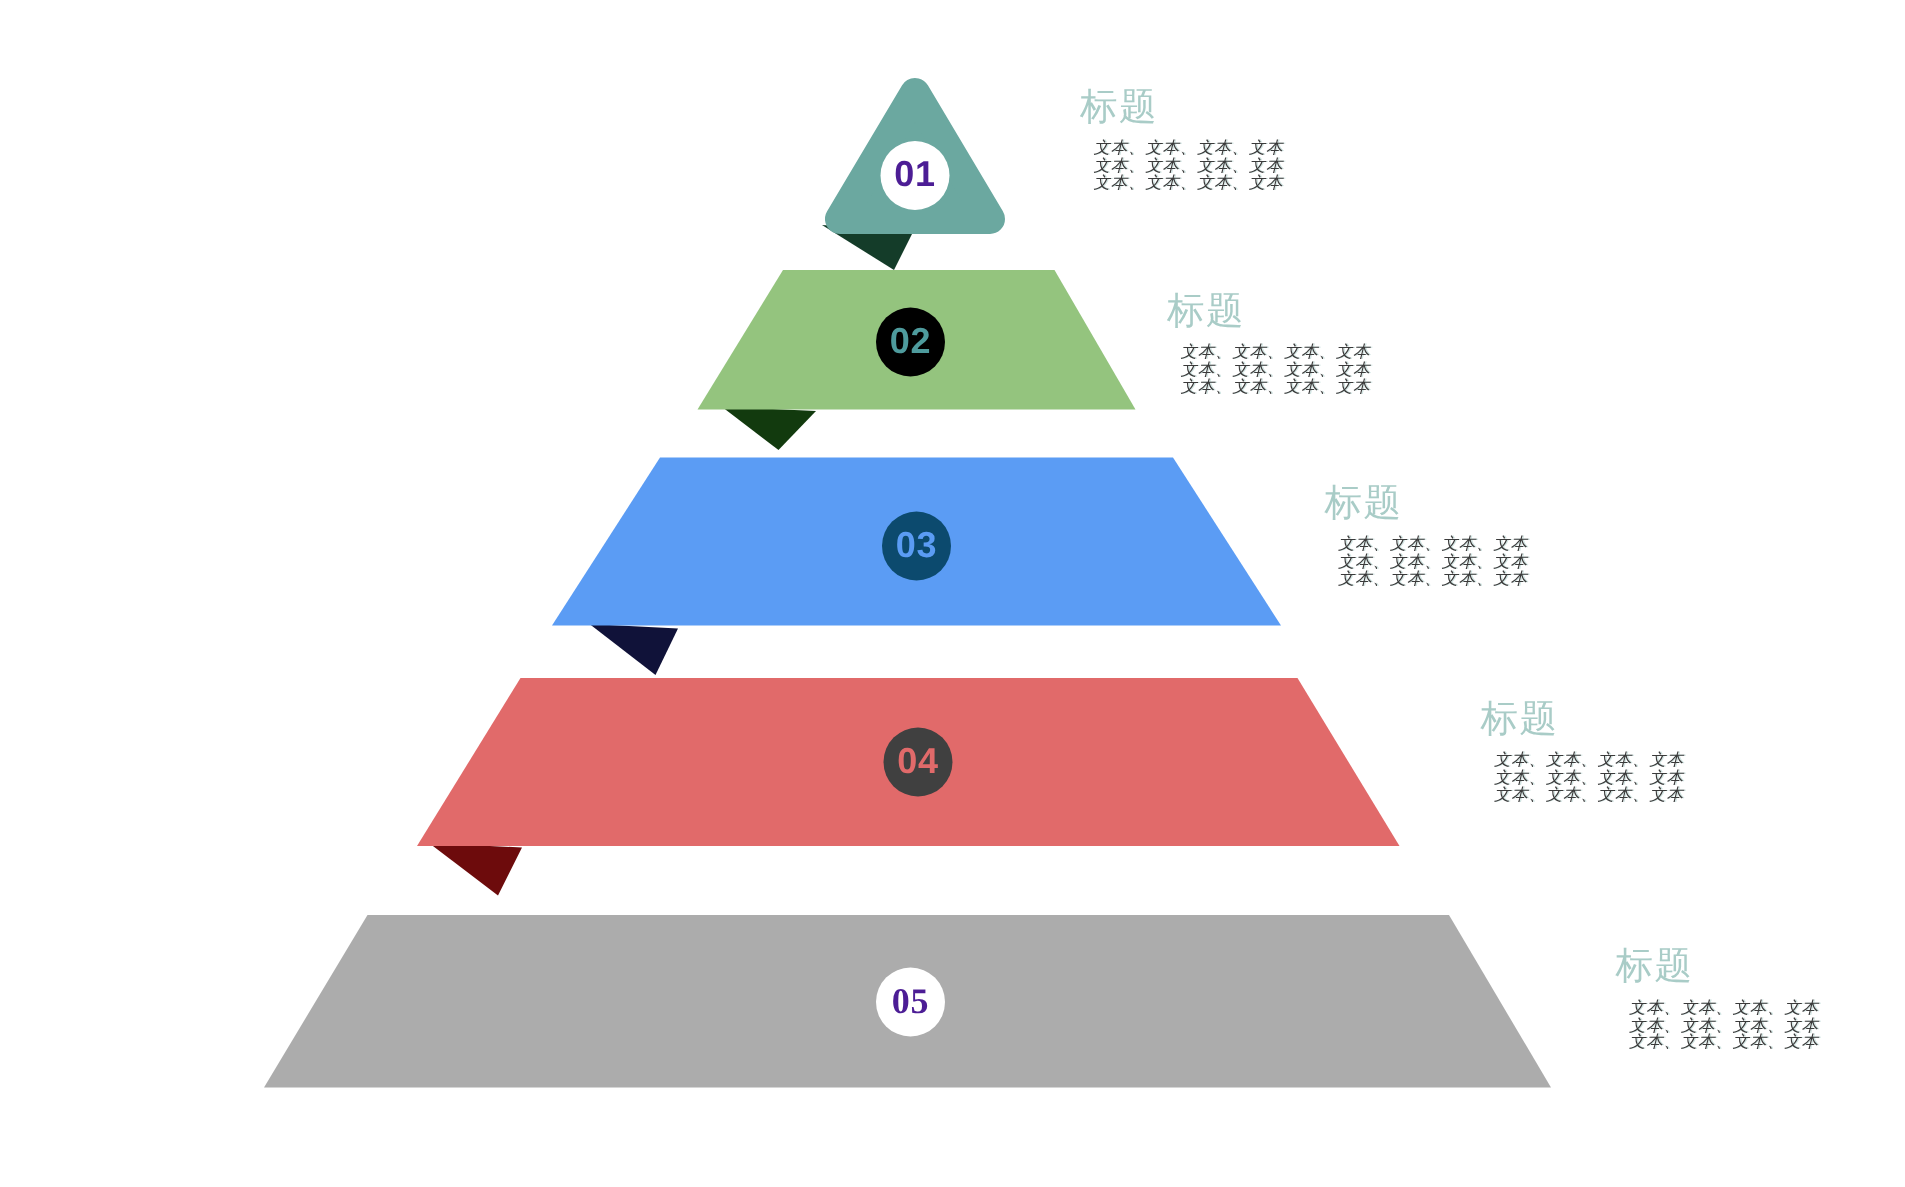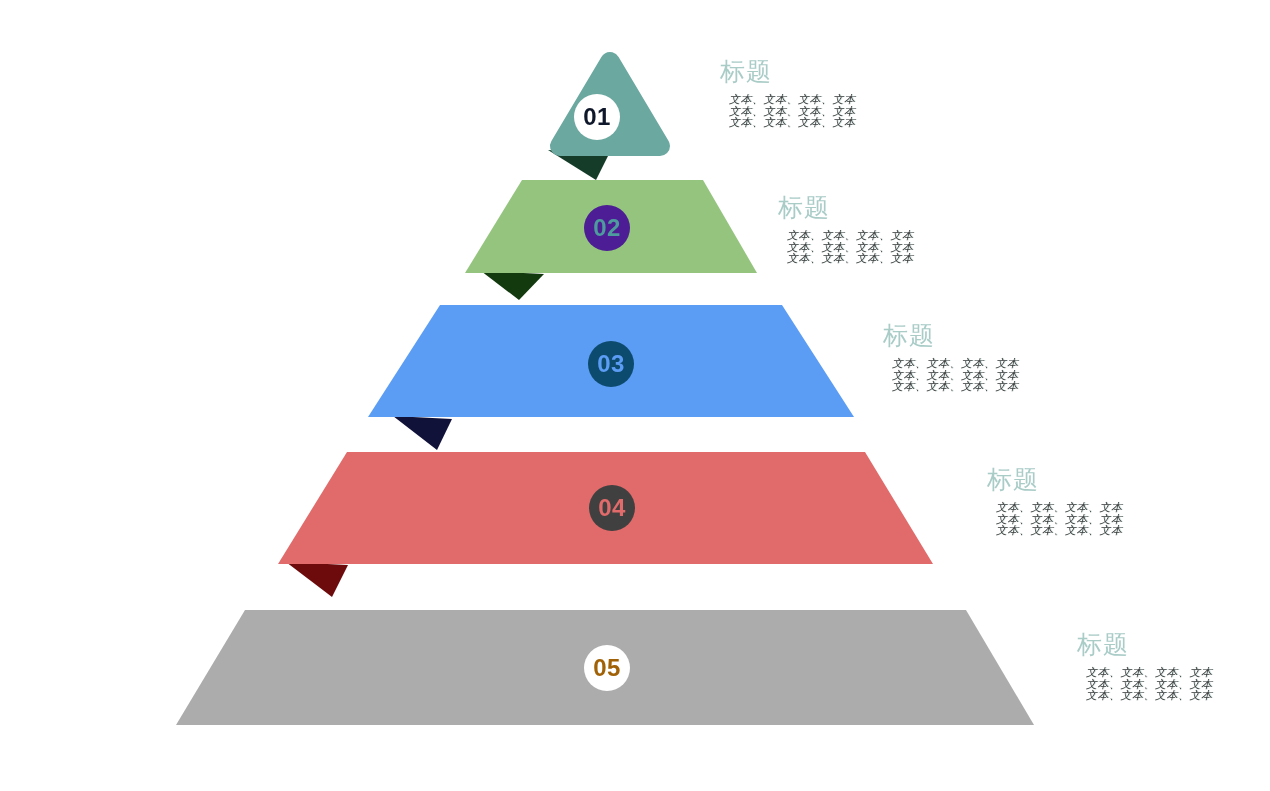--- a/index.html
+++ b/index.html
@@ -67,25 +67,25 @@
     <path d="M393 416 L452 419 L437 450 Z" fill="#101239"></path>
     <path d="M286 562 L348 565 L332 597 Z" fill="#6d0b0c"></path>
 
     <path stroke-width="20" stroke-linejoin="round" stroke-linecap="round" d="M610 62 L560 146 L660 146 Z" fill="#6ba8a0" stroke="#6ba8a0"></path>
     <path d="M522 180 L703 180 L757 273 L465 273 Z" fill="#94c47e"></path>
     <path d="M440 305 L782 305 L854 417 L368 417 Z" fill="#5b9cf4"></path>
     <path d="M347 452 L865 452 L933 564 L278 564 Z" fill="#e16a6a"></path>
     <path d="M245 610 L966 610 L1034 725 L176 725 Z" fill="#acacac"></path>
   </svg>
 
-  <div class="num-circle" style="left: 574px; top: 94px; color: #0f172a; background: rgb(255, 255, 255);">01</div>
-  <div class="num-circle" style="left: 584px; top: 205px; color: rgb(78, 155, 157); background: #4c1d95;">02</div>
+  <div class="num-circle" style="left: 587px; top: 94px; color: #4c1d95; background: rgb(255, 255, 255);">01</div>
+  <div class="num-circle" style="left: 584px; top: 205px; color: rgb(78, 155, 157); background: #000000;">02</div>
   <div class="num-circle" style="left: 588px; top: 341px; color: rgb(91, 156, 244); background: #0c4a6e;">03</div>
   <div class="num-circle" style="left: 589px; top: 485px; color: rgb(225, 106, 106); background: #404040;">04</div>
-  <div class="num-circle" style="left: 584px; top: 645px; color: #a16207; background: rgb(255, 255, 255);">05</div>
+  <div class="num-circle" style="left: 584px; top: 645px; color: #4c1d95; background: rgb(255, 255, 255); font-family: Liberation Serif, serif;">05</div>
 
   <div class="label" style="left:720px; top:58px;">
     <div class="label-title" style="color: rgb(169, 204, 199);">标题</div>
     <div class="label-body" style="color: rgb(58, 58, 58);">
       <div>文本、文本、文本、文本</div>
       <div>文本、文本、文本、文本</div>
       <div>文本、文本、文本、文本</div>
     </div>
   </div>
 

